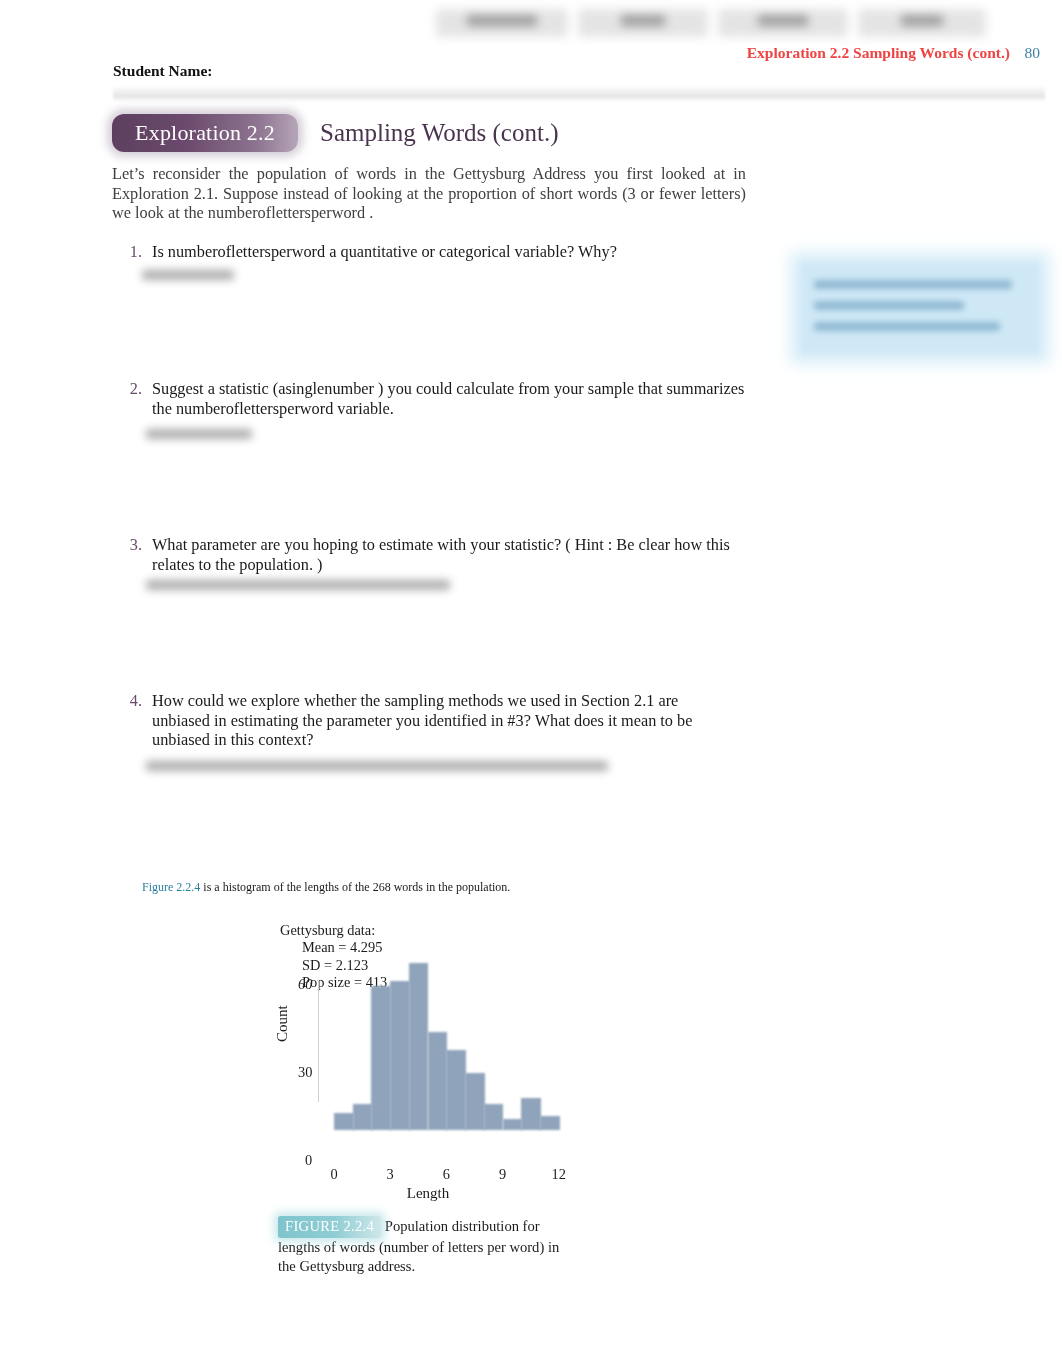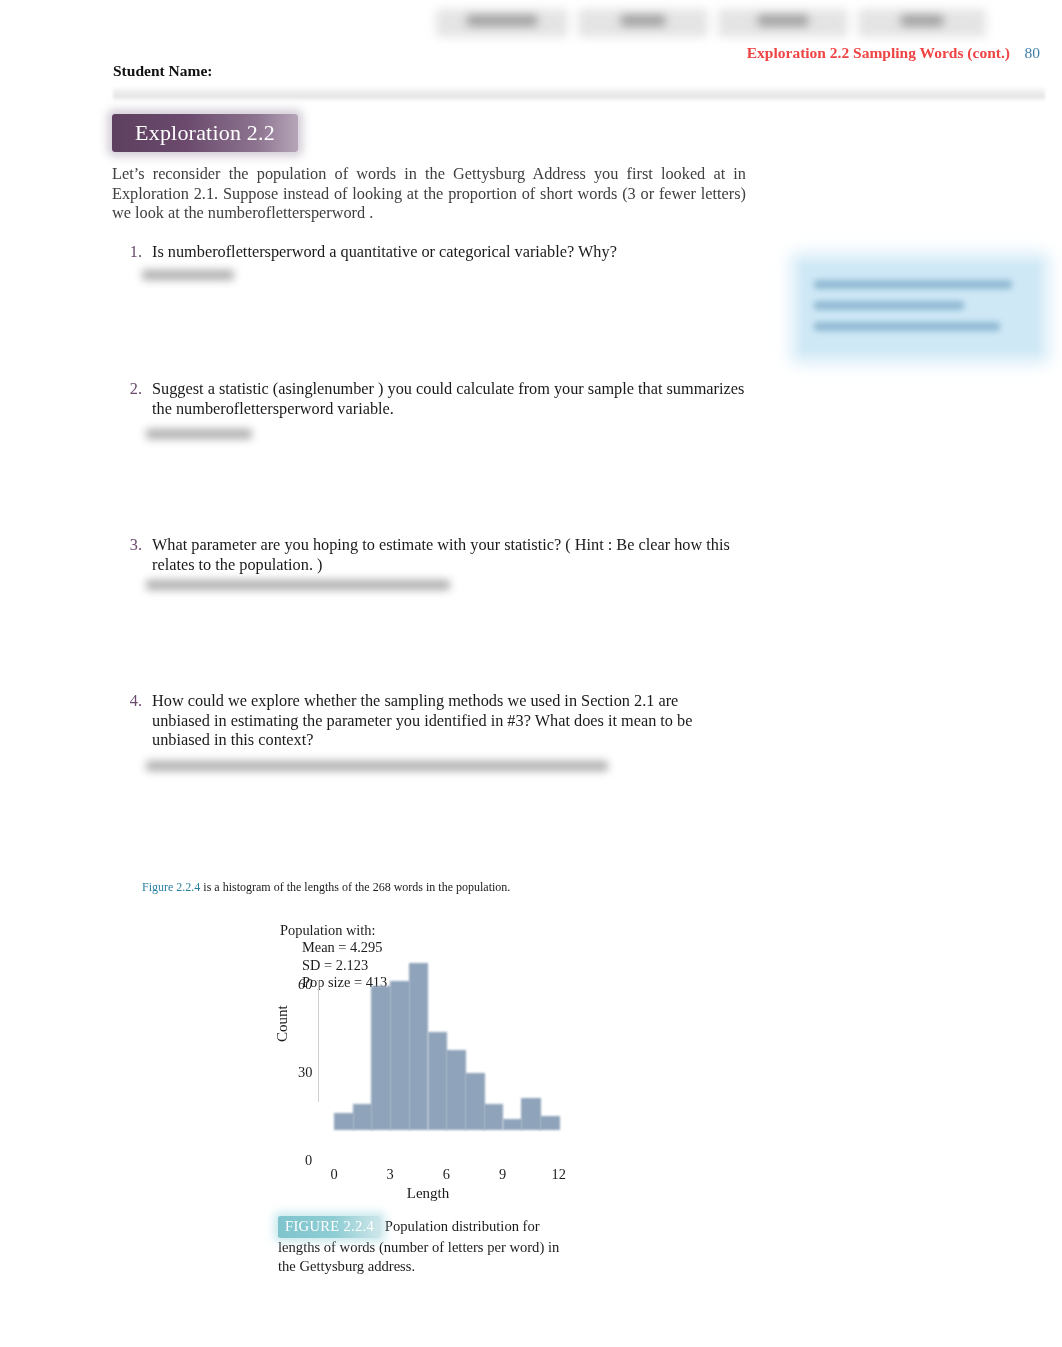--- a/index.html
+++ b/index.html
@@ -52,21 +52,21 @@
 
   
   #heading-row {
     position:absolute; left:112px; top:113px; height:40px;
     display:flex; align-items:center;
   }
   #exploration-badge {
     height:38px; min-width:186px; padding:0 14px;
     display:flex; align-items:center; justify-content:center;
     background:linear-gradient(to right,#5d3f5f 0%,#6b4a6d 40%,#8d7490 78%,#b6a5b8 100%);
-    border-radius:3px;
+    border-radius:12px;
     color:#ffffff; font-size:22px; letter-spacing:.2px;
     filter:blur(.5px);
     box-shadow:0 0 9px 5px rgba(180,170,185,.55);
   }
   #heading-title {
     margin-left:22px; font-size:25px; color:#4a3450;
   }
 
   
   .para {
@@ -196,20 +196,21 @@
   </div>
 
 <div id="running-head">Exploration 2.2 Sampling Words (cont.)</div>
 <div id="page-number">80</div>
 
 <div id="student-name">Student Name:</div>
 <div id="grey-band"></div>
 
 <div id="heading-row">
   <div id="exploration-badge">Exploration 2.2</div>
+  <div id="heading-title">Sampling Words (cont.)</div>
 </div>
 
 <div class="para" id="intro-para">Let’s reconsider the  population  of words in the Gettysburg Address you first looked at in Exploration 2.1. Suppose instead of looking at the proportion of short words (3 or fewer letters) we look at the  numberoflettersperword    .</div>
 
 <div class="qitem" id="q1">
   <span class="qnum">1.</span>
   <span class="qtext">Is numberoflettersperword     a quantitative or categorical variable? Why?</span>
 </div>
 <div class="answer-blur" id="ans1">
   <div class="ln" style="width:92px"></div>
@@ -245,21 +246,21 @@
   <div class="cl" style="width:186px"></div>
 </div>
 
 <div id="fig-ref">
   <span class="figlink">Figure 2.2.4</span><span>  is a histogram  of the lengths of the 268 words in the population.</span>
 </div>
 
 <div id="chart-wrap">
 
   <div id="chart-stats">
-    <span>Population with:</span>
+    <span>Gettysburg data:</span>
     <span class="indent">Mean = 4.295</span>
     <span class="indent">SD = 2.123</span>
     <span class="indent">Pop size = 413</span>
   </div>
 
   <div id="y-axis-line"></div>
 
   <div class="ytick" id="ylab-60">60</div>
   <div class="ytick" id="ylab-30">30</div>
   <div class="ytick" id="ylab-0">0</div>

